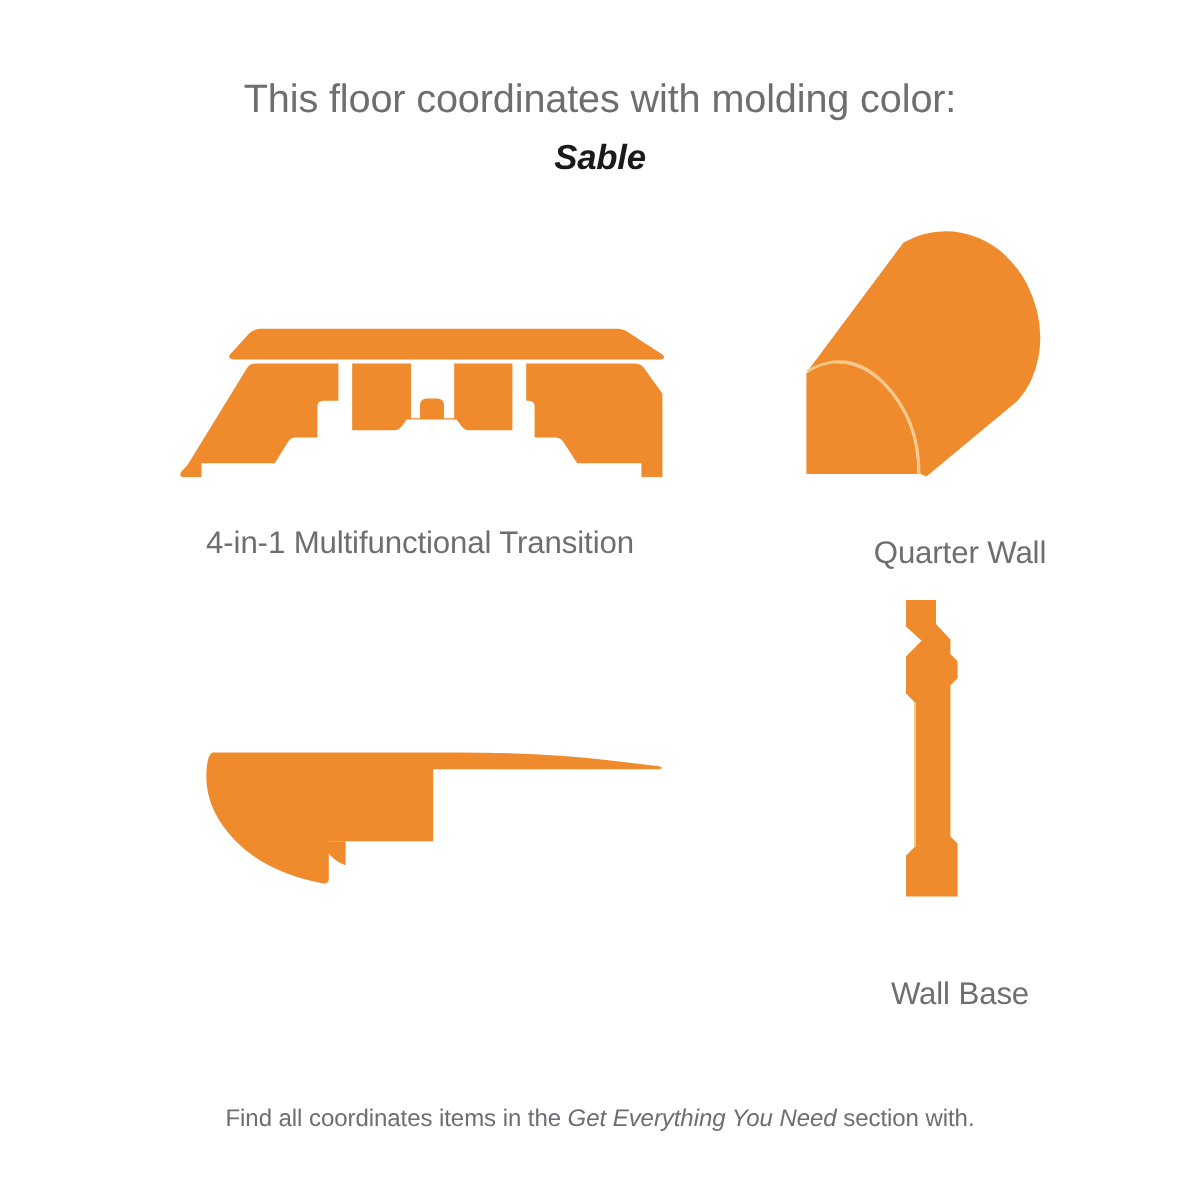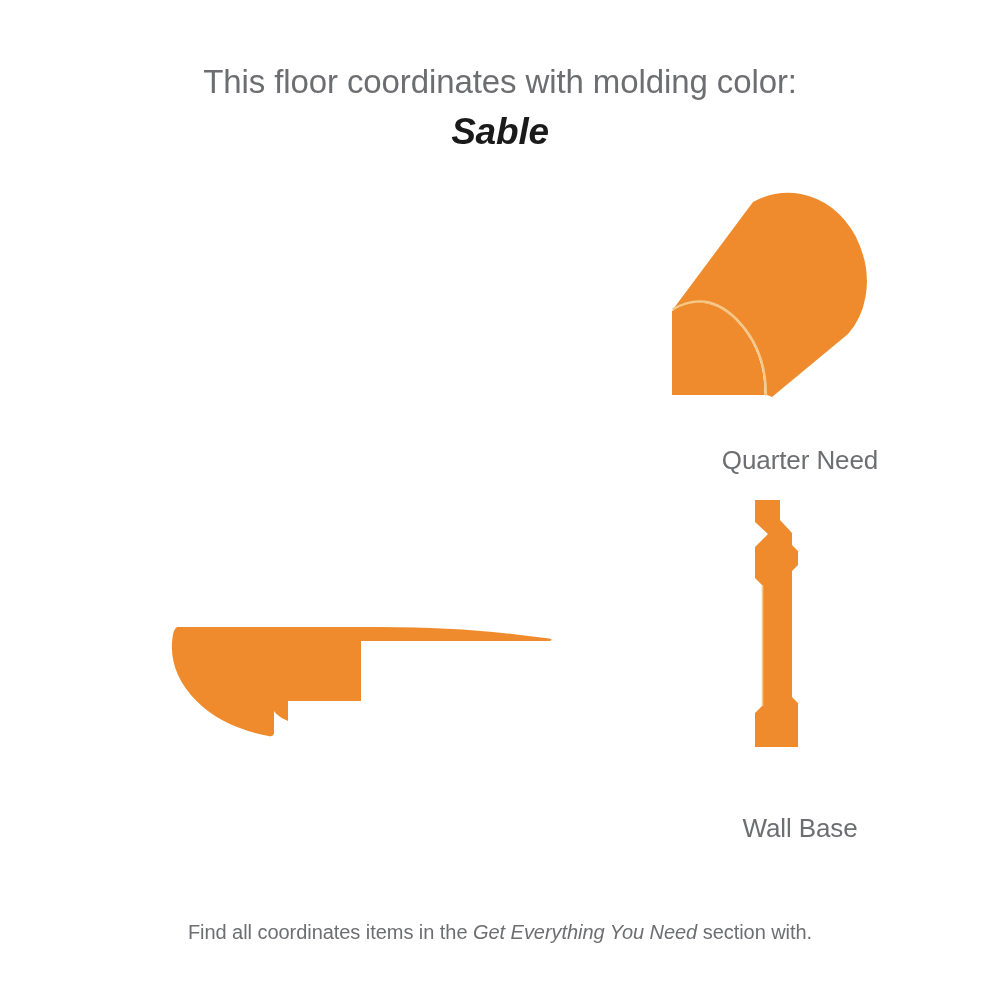--- a/index.html
+++ b/index.html
@@ -33,21 +33,21 @@
   .headline {
     font-size: 33px;
     line-height: 44px;
     color: #6d6e71;
     font-weight: 400;
     letter-spacing: -0.1px;
     white-space: nowrap;
   }
   .color-name {
     margin-top: 6px;
-    font-size: 37px;
+    font-size: 29px;
     line-height: 44px;
     color: #1a1a1a;
     font-weight: bold;
     font-style: italic;
     letter-spacing: -0.2px;
   }
 
   
   .grid {
     position: absolute;
@@ -119,20 +119,93 @@
 
 <div id="page">
 
   <div class="header-block">
     <div class="headline">This floor coordinates with molding color:</div>
     <div class="color-name">Sable</div>
   </div>
 
   <div class="grid">
 
+    <div class="cell cell-transition">
+      <div class="art">
+        <svg viewBox="0 0 580 180" preserveAspectRatio="xMidYMid meet">
+
+          <path fill="#ef8b2c" d="
+            M 132.0 55.0
+            L 148.0 37.5
+            Q 151.5 34.5 157.0 34.0
+            L 455.0 34.0
+            Q 461.0 34.5 465.0 38.0
+            L 492.0 55.5
+            Q 495.5 58.5 491.0 59.5
+            L 136.0 59.5
+            Q 128.5 59.0 132.0 55.0 Z"></path>
+
+          <path fill="#ef8b2c" d="
+            M 96.0 148.0
+            L 146.0 66.5
+            Q 148.5 63.0 153.0 63.0
+            L 222.0 63.0
+            L 222.0 94.0
+            L 209.5 94.0
+            Q 204.5 94.0 204.5 99.0
+            L 204.5 124.5
+            L 186.5 124.5
+            Q 182.5 124.5 180.5 127.5
+            L 169.0 146.0
+            L 108.0 146.0
+            L 108.0 157.5
+            L 92.0 157.5
+            Q 88.5 157.0 91.5 152.5 Z"></path>
+
+          <path fill="#ef8b2c" d="
+            M 233.5 63.0
+            L 282.5 63.0
+            L 282.5 108.5
+            L 290.0 108.5
+            L 290.0 98.0
+            Q 290.0 92.0 296.0 92.0
+            L 304.0 92.0
+            Q 310.0 92.0 310.0 98.0
+            L 310.0 108.5
+            L 318.5 108.5
+            L 318.5 63.0
+            L 367.0 63.0
+            L 367.0 118.5
+            L 331.0 118.5
+            Q 327.0 118.5 324.5 115.0
+            L 320.5 109.5
+            L 279.0 109.5
+            L 275.0 115.0
+            Q 272.5 118.5 268.5 118.5
+            L 233.5 118.5 Z"></path>
+
+          <path fill="#ef8b2c" d="
+            M 378.5 63.0
+            L 468.5 63.0
+            Q 473.5 63.0 476.5 66.5
+            L 492.0 88.0
+            L 492.0 157.5
+            L 474.5 157.5
+            L 474.5 146.0
+            L 421.0 146.0
+            L 409.0 127.5
+            Q 406.5 124.5 402.5 124.5
+            L 385.5 124.5
+            L 385.5 99.0
+            Q 385.5 94.0 380.5 94.0
+            L 378.5 94.0 Z"></path>
+        </svg>
+      </div>
+      <div class="caption">4-in-1 Multifunctional Transition</div>
+    </div>
 
     <div class="cell cell-quarter">
       <div class="art">
         <svg viewBox="0 0 320 245" preserveAspectRatio="xMidYMid meet">
 
             <path fill="#ef8b2c" d="
               M 34.0 133.0
               L 113.0 27.0
               Q 136.0 14.5 161.0 19.0
               Q 196.0 26.0 215.5 61.0
@@ -148,21 +221,21 @@
               Q 66.0 116.0 95.5 145.0
               Q 125.0 175.0 124.5 220.0
               L 32.0 220.0 Z"></path>
 
             <path fill="none" stroke="#f5c98a" stroke-width="2.2" d="
               M 32.5 134.5
               Q 67.0 114.5 96.5 144.0
               Q 126.5 174.5 126.0 220.5"></path>
         </svg>
       </div>
-      <div class="caption">Quarter Need</div>
+      <div class="caption">Quarter Wall</div>
     </div>
 
     <div class="cell cell-stair">
       <div class="art">
         <svg viewBox="0 0 580 165" preserveAspectRatio="xMidYMid meet">
           <path fill="#ef8b2c" d="
             M 117.0 27.0
             L 320.0 27.0
             Q 390.0 27.0 447.0 33.5
             L 489.0 38.5

